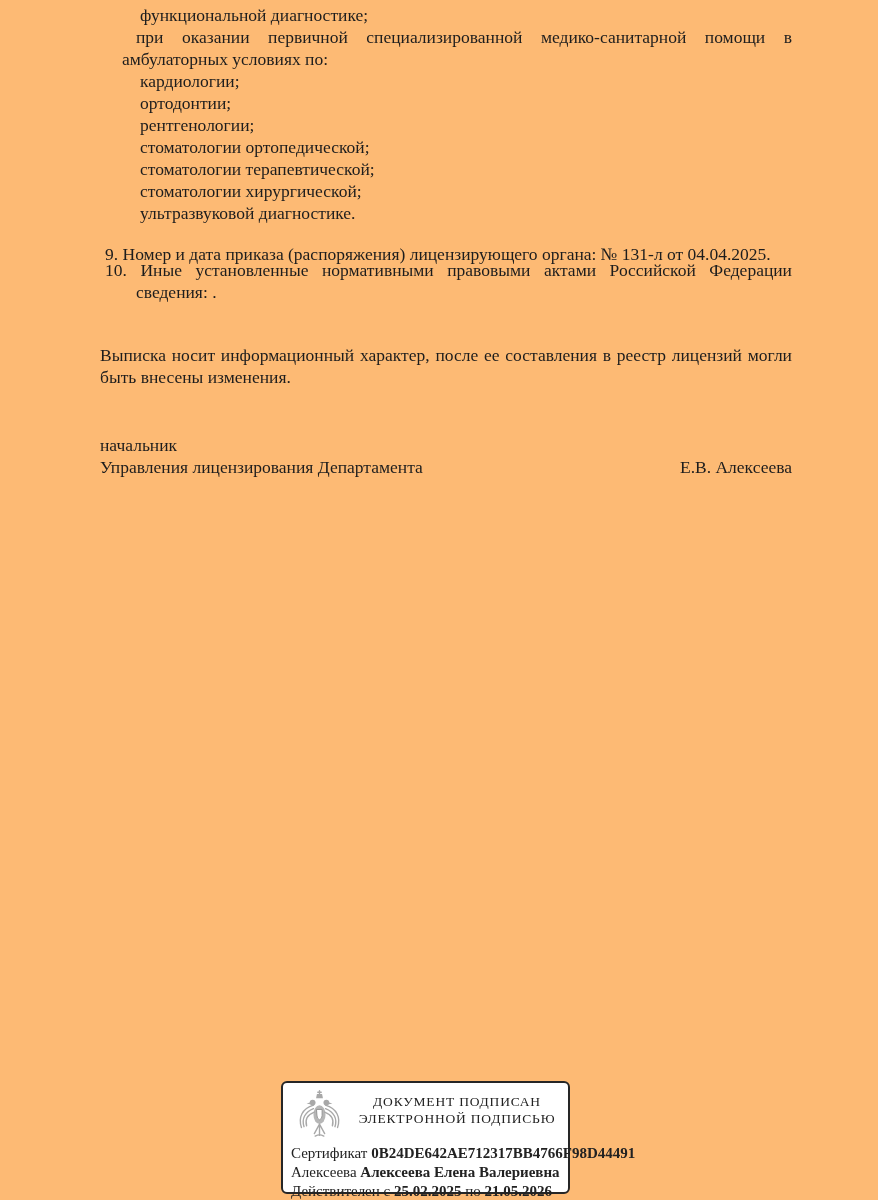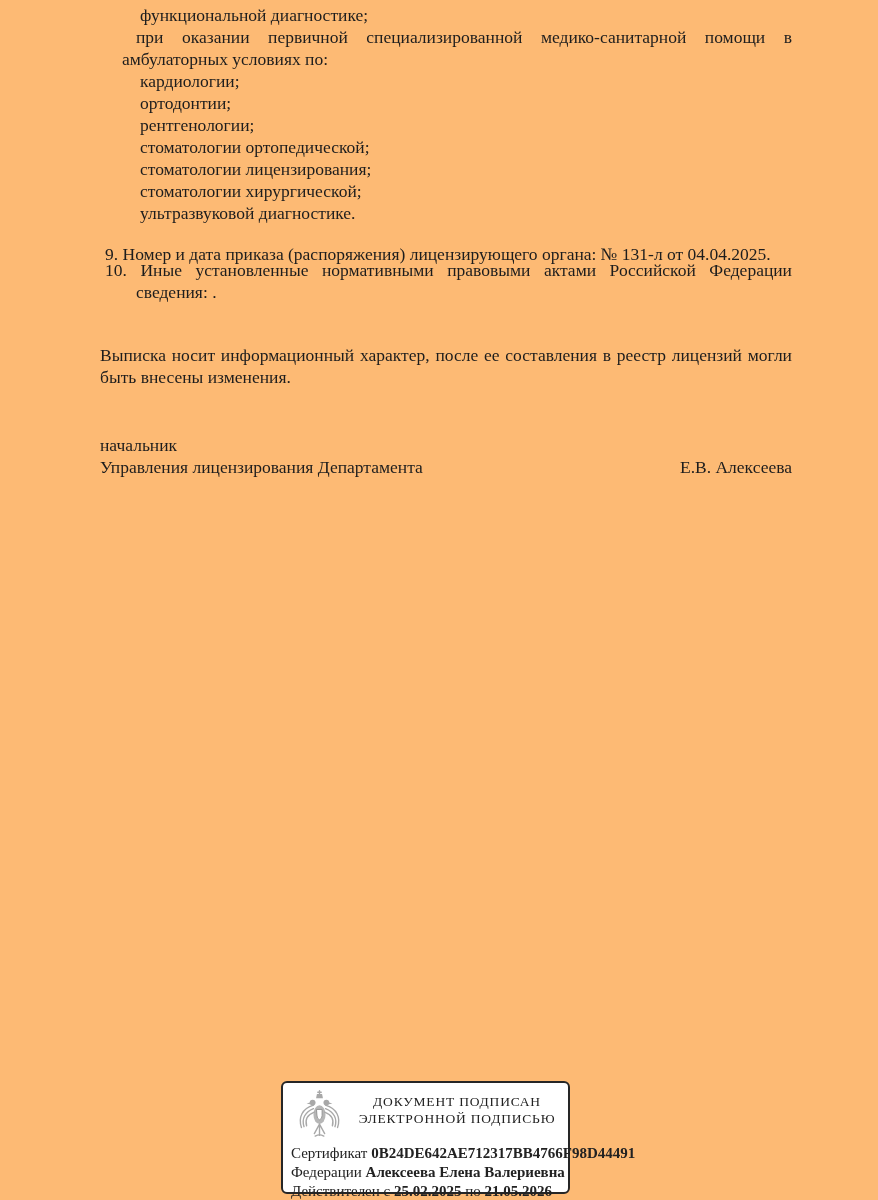--- a/index.html
+++ b/index.html
@@ -51,21 +51,21 @@
 <div class="page">
 
   <div class="sec top-block">
     <span class="line ind40">функциональной диагностике;</span>
     <span class="jline ind30">при оказании первичной специализированной медико-санитарной помощи в</span>
     <span class="line ind22">амбулаторных условиях по:</span>
     <span class="line ind40">кардиологии;</span>
     <span class="line ind40">ортодонтии;</span>
     <span class="line ind40">рентгенологии;</span>
     <span class="line ind40">стоматологии ортопедической;</span>
-    <span class="line ind40">стоматологии лицензирования;</span>
+    <span class="line ind40">стоматологии терапевтической;</span>
     <span class="line ind40">стоматологии хирургической;</span>
     <span class="line ind40">ультразвуковой диагностике.</span>
   </div>
 
   <div class="sec item9">
     <span class="line ind5"><span>9.</span> <span>Номер и дата приказа (распоряжения) лицензирующего органа: № 131-л от 04.04.2025.</span></span>
   </div>
 
   <div class="sec item10">
     <span class="jline ind5"><span>10.</span> <span>Иные установленные нормативными правовыми актами Российской Федерации</span></span>
@@ -113,18 +113,18 @@
           <path d="M27 56 Q32 53 37 56"></path>
         </g>
       </svg>
     </span>
     <div class="stamp-title">
       <span class="line">ДОКУМЕНТ ПОДПИСАН</span>
       <span class="line">ЭЛЕКТРОННОЙ ПОДПИСЬЮ</span>
     </div>
     <div class="stamp-info">
       <span class="line"><span>Сертификат</span> <span class="b">0B24DE642AE712317BB4766F98D44491</span></span>
-      <span class="line"><span>Федерации</span> <span class="b">Алексеева Елена Валериевна</span></span>
+      <span class="line"><span>Алексеева</span> <span class="b">Алексеева Елена Валериевна</span></span>
       <span class="line"><span>Действителен с</span> <span class="b">25.02.2025</span> <span>по</span> <span class="b">21.05.2026</span></span>
     </div>
   </div>
 
 </div>
 
 </body></html>

